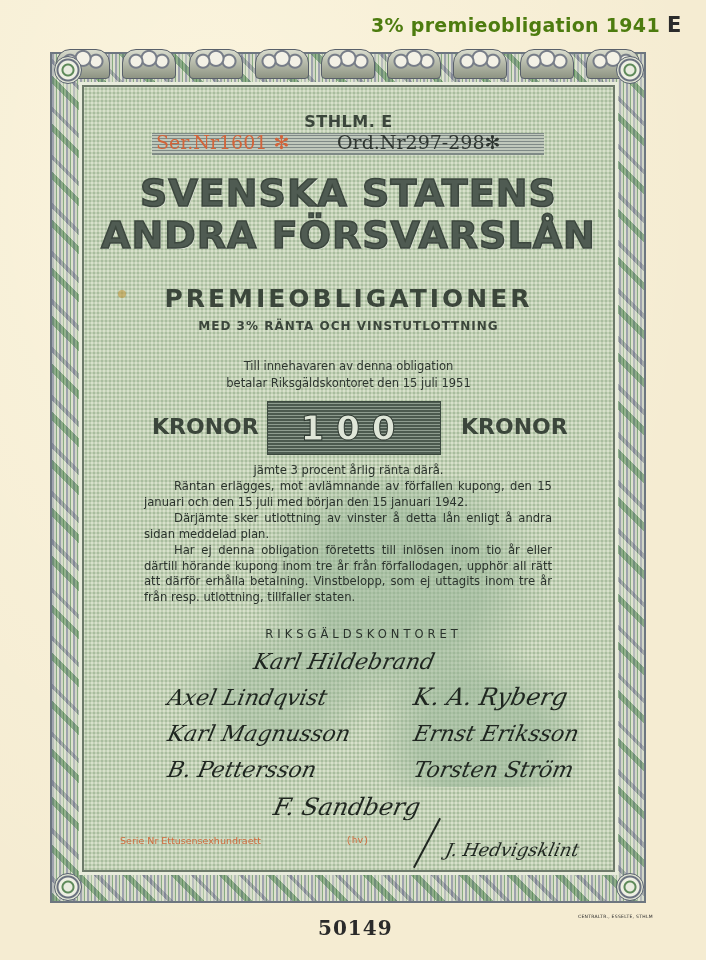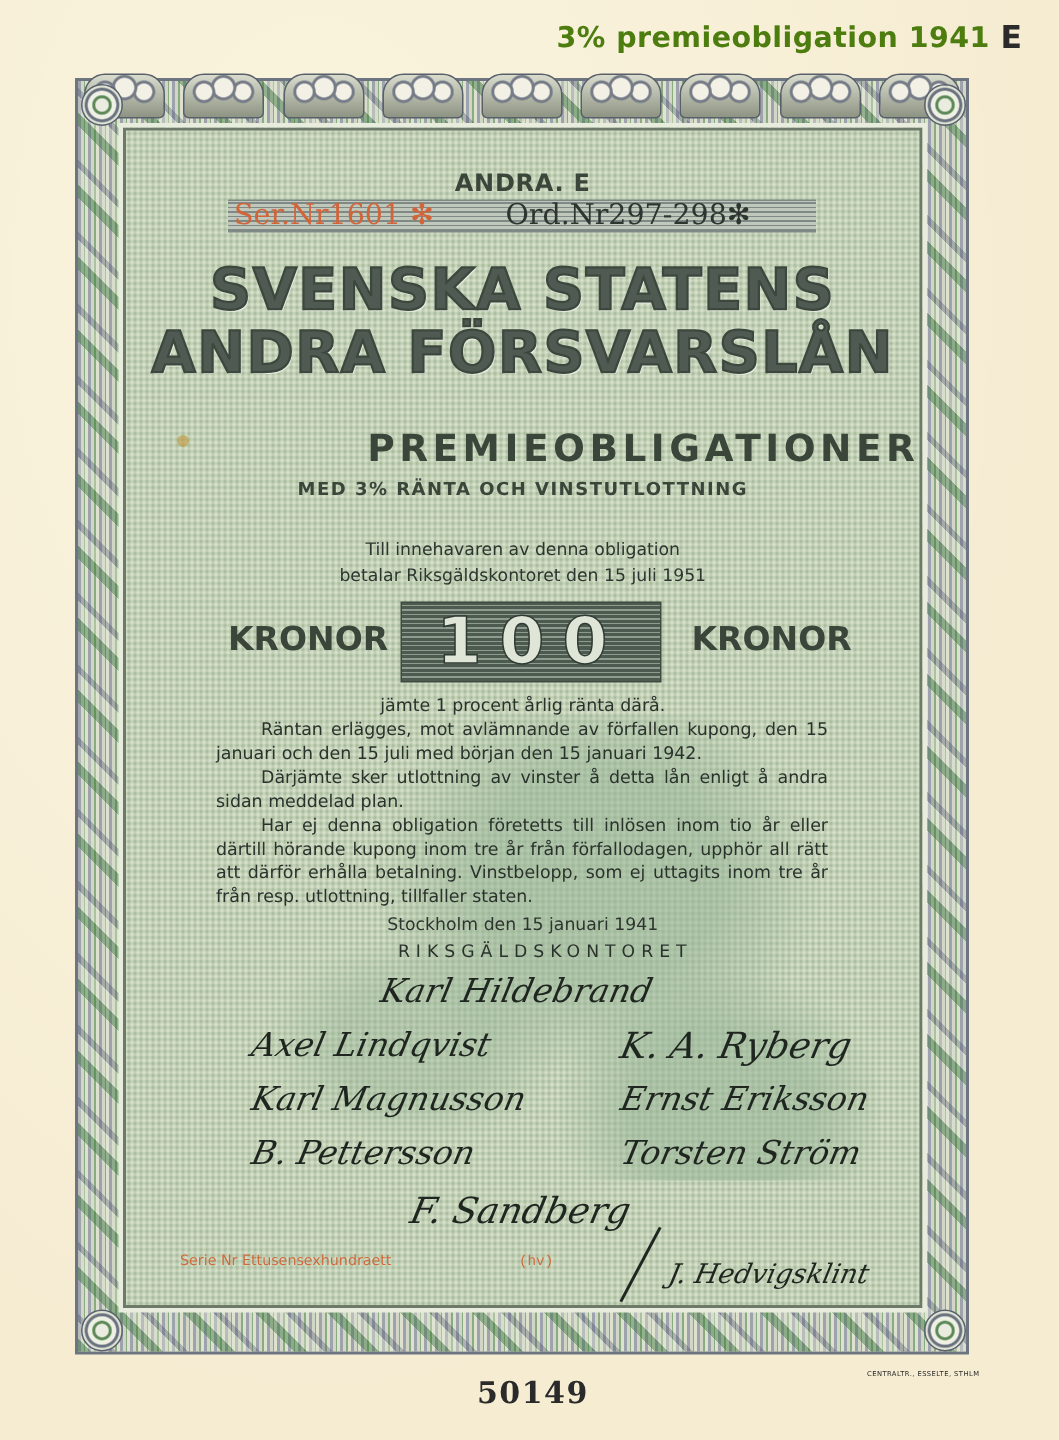--- a/index.html
+++ b/index.html
@@ -103,21 +103,21 @@
     letter-spacing:1px;
   }
   .title1 { top:84px; font-size:38px; }
   .title2 { top:126px; font-size:38px; }
   .subtitle-date {
     position:absolute; left:0; width:100%; top:172px; text-align:center;
     font-family:"DejaVu Sans", sans-serif; font-weight:bold; font-size:17px; color:#3b463b;
     letter-spacing:1px;
   }
   .premie {
-    position:absolute; left:0; width:100%; top:197px; text-align:right;
+    position:absolute; left:0; width:100%; top:197px; text-align:center;
     font-family:"DejaVu Sans", sans-serif; font-weight:bold; font-size:25px; color:#3b463b;
     letter-spacing:3px;
   }
   .med {
     position:absolute; left:0; width:100%; top:232px; text-align:center;
     font-family:"DejaVu Sans", sans-serif; font-weight:bold; font-size:12px; color:#3b463b;
     letter-spacing:1px;
   }
   .small-center {
     position:absolute; left:0; width:100%; text-align:center;
@@ -131,21 +131,21 @@
   }
   .kronor-left { left:68px; }
   .kronor-right { left:377px; }
   .amount-box {
     position:absolute; left:183px; top:314px; width:172px; height:52px;
     background: repeating-linear-gradient(0deg, #4c5a4f 0 2px, #8e9c8f 2px 3px);
     border:1px solid #3d4a40;
     display:flex; align-items:center; justify-content:center;
   }
   .amount-value {
-    font-family:"DejaVu Sans", sans-serif; font-weight:bold; font-size:43px;
+    font-family:"DejaVu Sans", sans-serif; font-weight:bold; font-size:34px;
     color:#dfe6d8; letter-spacing:12px;
     -webkit-text-stroke:1px #2f3a32;
     line-height:1;
   }
   .body-text {
     position:absolute; left:60px; width:408px;
     font-family:"DejaVu Sans", sans-serif; font-size:11.6px; color:#2a322c;
     line-height:15.5px; text-align:justify;
   }
   .jamte { top:376px; left:0; width:100%; text-align:center; }
@@ -219,46 +219,45 @@
   <div class="crest"></div>
 </div>
 <div class="corner-rosette" style="left:54px;top:56px;"></div>
 <div class="corner-rosette" style="left:616px;top:56px;"></div>
 <div class="corner-rosette" style="left:54px;top:873px;"></div>
 <div class="corner-rosette" style="left:616px;top:873px;"></div>
 
 <div class="inner-panel">
   <div class="lion-shape"></div>
 
-  <div class="litt">ANDRA. E</div>
+  <div class="litt">STHLM. E</div>
 
   <div class="serial-band"></div>
   <div class="ser-nr">Ser.Nr1601 ✻</div>
   <div class="ord-nr">Ord.Nr297-298✻</div>
 
   <div class="title-line title1">SVENSKA STATENS</div>
   <div class="title-line title2">ANDRA FÖRSVARSLÅN</div>
   <div class="premie">PREMIEOBLIGATIONER</div>
   <div class="med">MED 3% RÄNTA OCH VINSTUTLOTTNING</div>
 
   <div class="small-center till1">Till innehavaren av denna obligation</div>
   <div class="small-center till2">betalar Riksgäldskontoret den 15 juli 1951</div>
 
   <div class="kronor-left">KRONOR</div>
   <div class="amount-box">
     <span class="amount-value">100</span>
   </div>
   <div class="kronor-right">KRONOR</div>
 
-  <div class="body-text jamte">jämte 1 procent årlig ränta därå.</div>
+  <div class="body-text jamte">jämte 3 procent årlig ränta därå.</div>
   <div class="body-text p1">Räntan erlägges, mot avlämnande av förfallen kupong, den 15 januari och den 15 juli med början den 15 januari 1942.</div>
   <div class="body-text p2">Därjämte sker utlottning av vinster å detta lån enligt å andra sidan meddelad plan.</div>
   <div class="body-text p3">Har ej denna obligation företetts till inlösen inom tio år eller därtill hörande kupong inom tre år från förfallodagen, upphör all rätt att därför erhålla betalning. Vinstbelopp, som ej uttagits inom tre år från resp. utlottning, tillfaller staten.</div>
 
-  <div class="small-center stockholm">Stockholm den 15 januari 1941</div>
   <div class="riks">RIKSGÄLDSKONTORET</div>
 
   <div class="signature sig1">Karl Hildebrand</div>
   <div class="signature sig2">Axel Lindqvist</div>
   <div class="signature sig3">K. A. Ryberg</div>
   <div class="signature sig4">Karl Magnusson</div>
   <div class="signature sig5">Ernst Eriksson</div>
   <div class="signature sig6">B. Pettersson</div>
   <div class="signature sig7">Torsten Ström</div>
   <div class="signature sig8">F. Sandberg</div>

